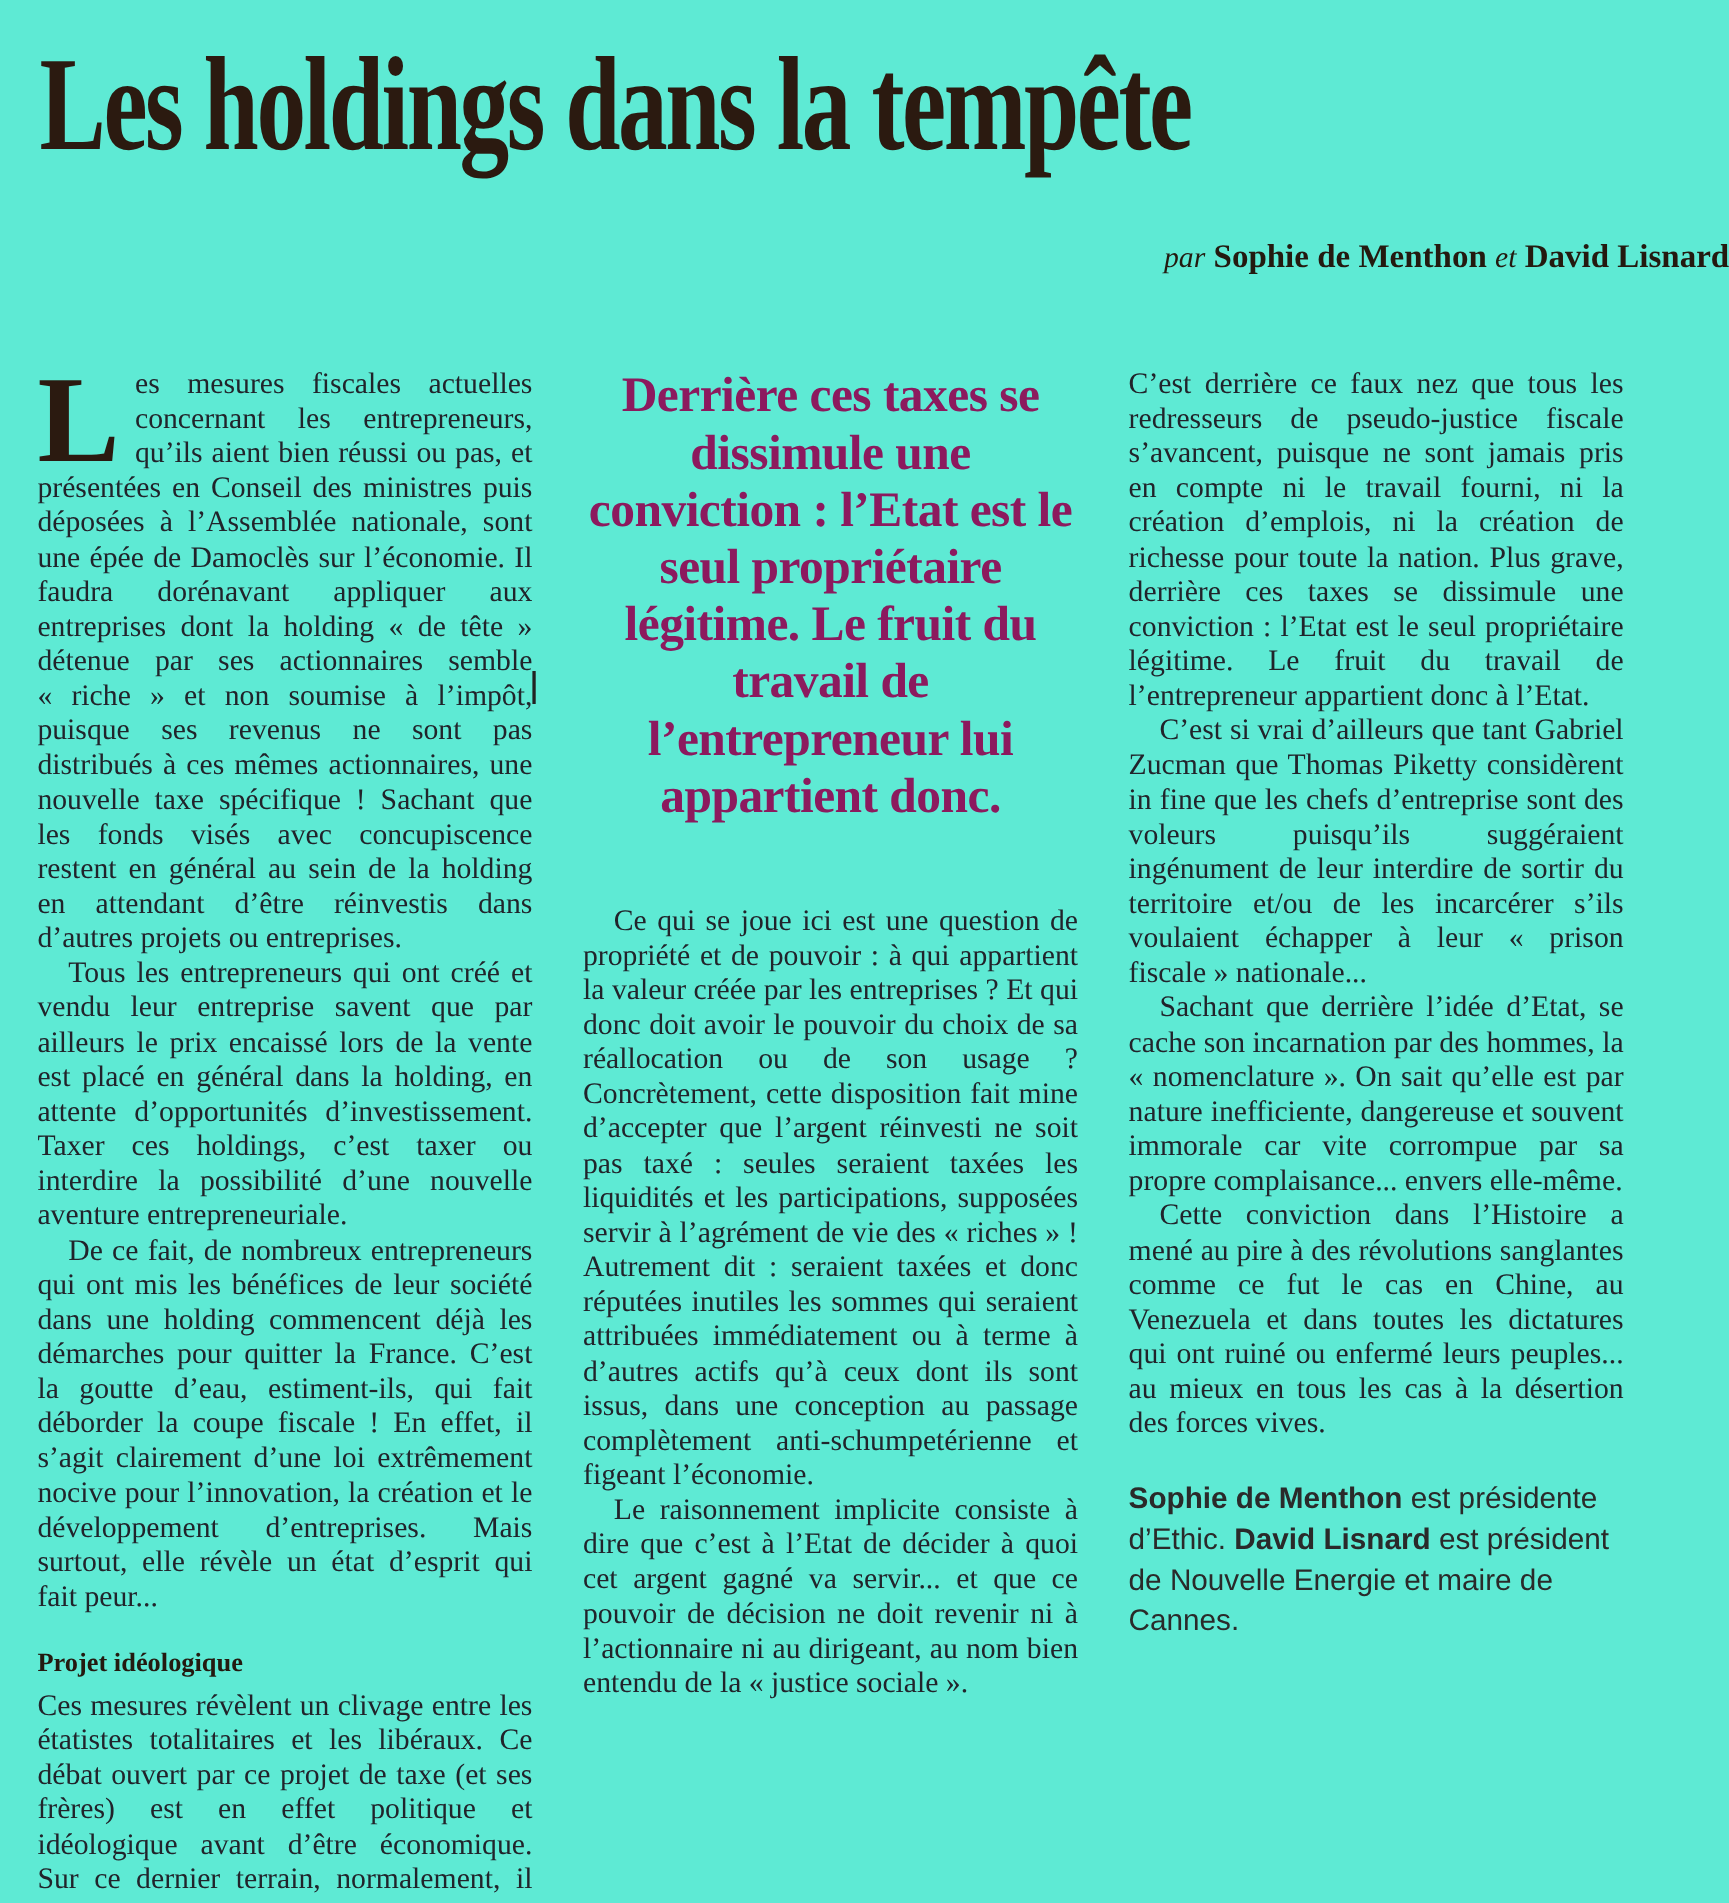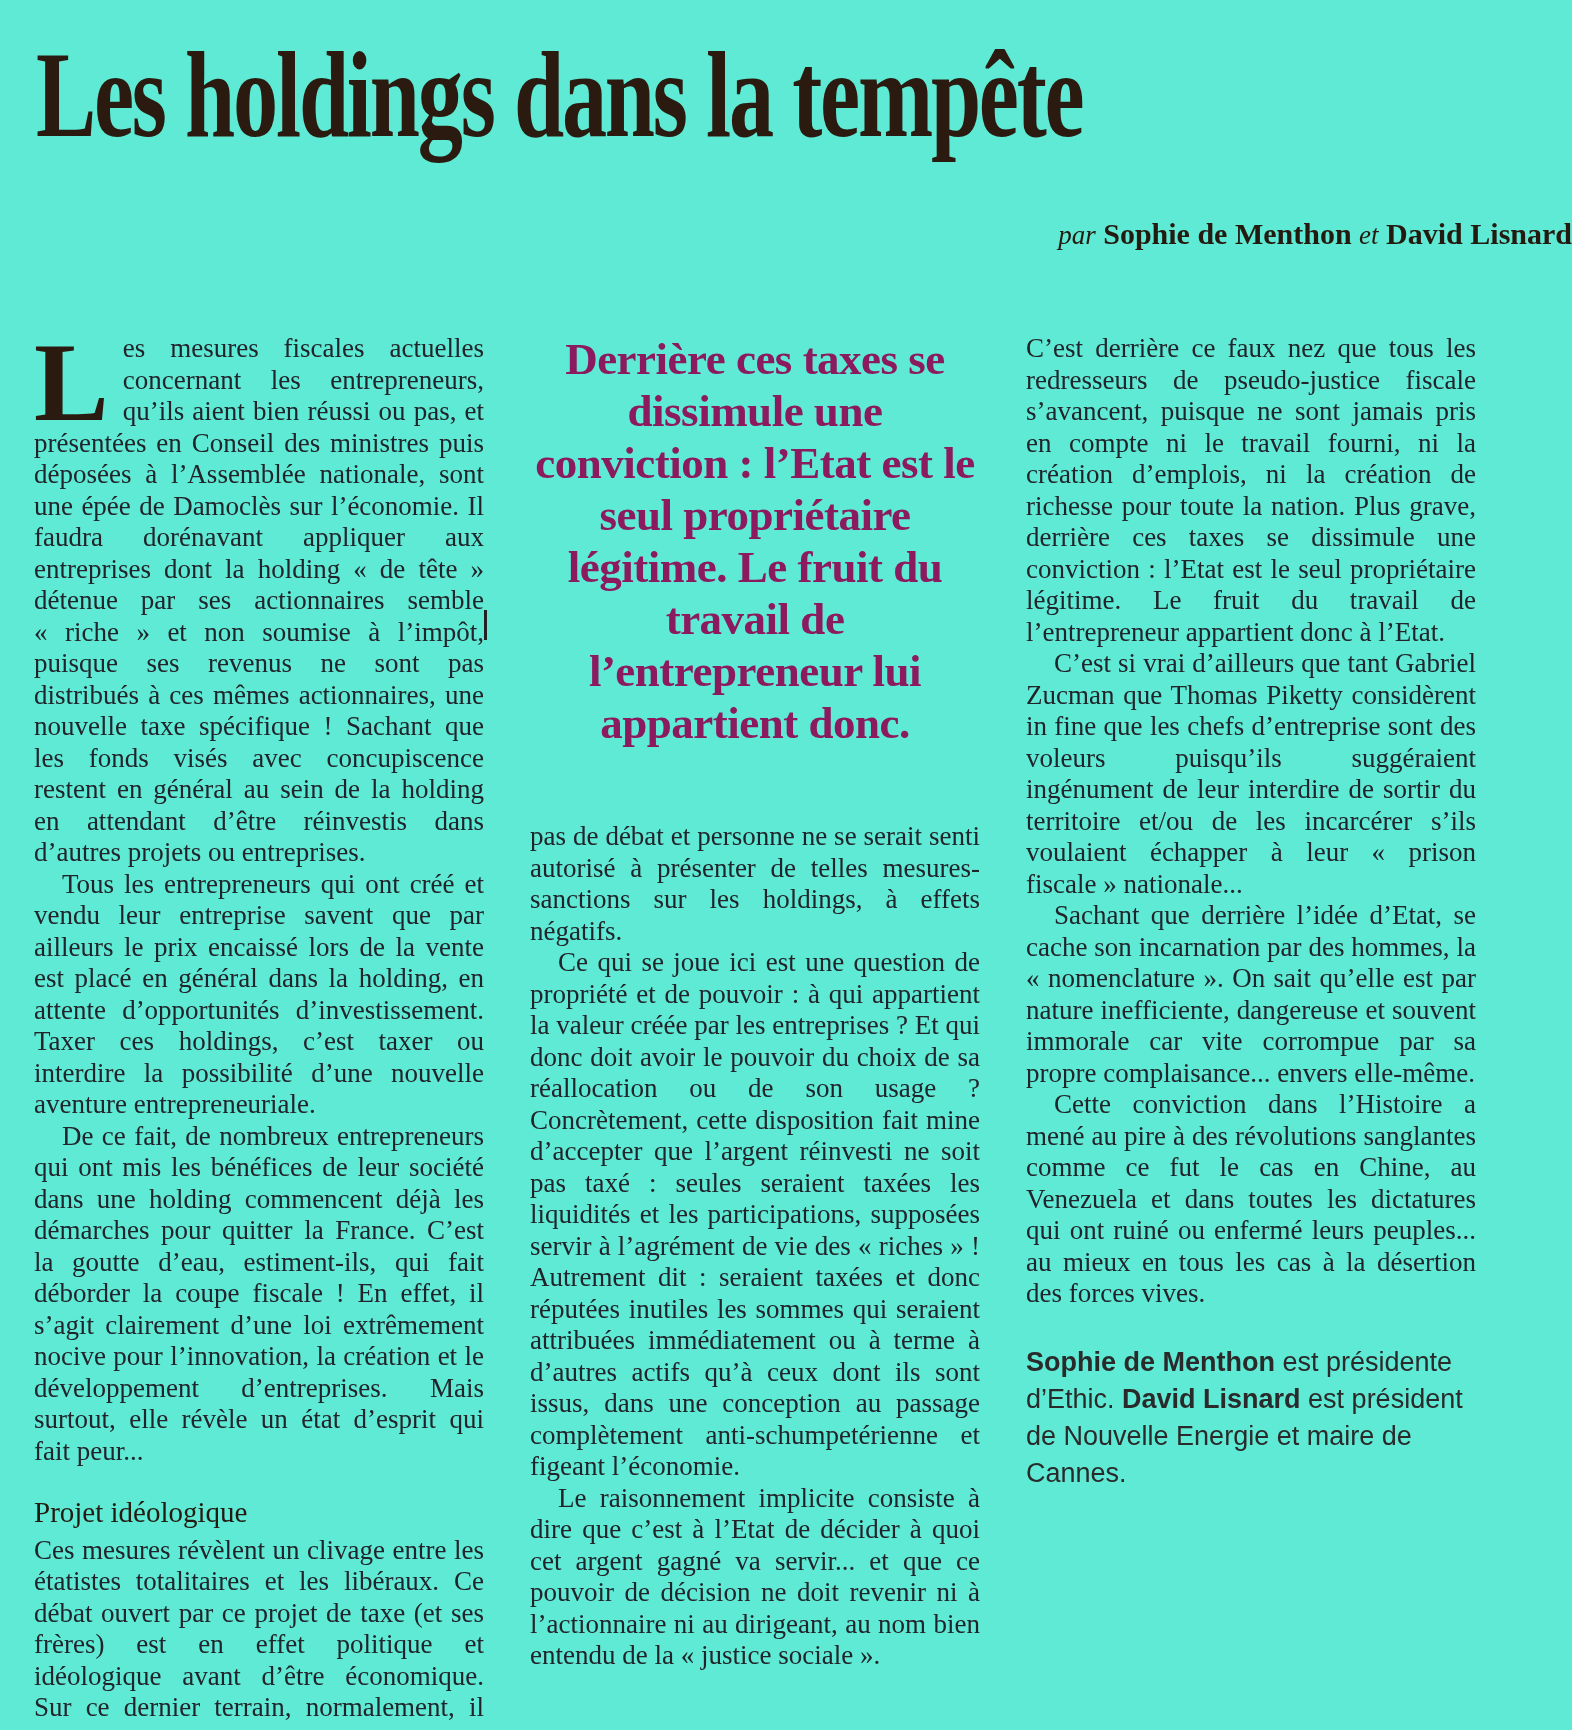--- a/index.html
+++ b/index.html
@@ -52,22 +52,22 @@
   .pullquote {
     font-weight:bold;
     font-size:45px;
     line-height:52px;
     letter-spacing:-0.5px;
     color:#8c1a5e;
     text-align:center;
     margin:0 0 72px 0;
   }
   .subhead {
-    font-size:29px;
-    font-weight:normal;
+    font-size:24px;
+    font-weight:bold;
     margin:30px 0 6px 0;
     color:#241a10;
     text-align:left;
   }
   .credits {
     margin-top:34px;
     font-family:"Liberation Sans", sans-serif;
     font-size:27px;
     line-height:37px;
     color:#2a2a2a;
@@ -100,21 +100,20 @@
     <div class="col">
       <p><span class="dropcap" style="color: rgb(43, 26, 16);">L</span><span>es mesures fiscales actuelles concernant les entrepreneurs, qu’ils aient bien réussi ou pas, et présentées en Conseil des ministres puis déposées à l’Assemblée nationale, sont une épée de Damoclès sur l’économie. Il faudra dorénavant appliquer aux entreprises dont la holding «&nbsp;de tête&nbsp;» détenue par ses actionnaires semble «&nbsp;riche&nbsp;» et non soumise à l’impôt, puisque ses revenus ne sont pas distribués à ces mêmes actionnaires, une nouvelle taxe spécifique&nbsp;! Sachant que les fonds visés avec concupiscence restent en général au sein de la holding en attendant d’être réinvestis dans d’autres projets ou entreprises.</span></p>
       <p class="indent">Tous les entrepreneurs qui ont créé et vendu leur entreprise savent que par ailleurs le prix encaissé lors de la vente est placé en général dans la holding, en attente d’opportunités d’investissement. Taxer ces holdings, c’est taxer ou interdire la possibilité d’une nouvelle aventure entrepreneuriale.</p>
       <p class="indent">De ce fait, de nombreux entrepreneurs qui ont mis les bénéfices de leur société dans une holding commencent déjà les démarches pour quitter la France. C’est la goutte d’eau, estiment-ils, qui fait déborder la coupe fiscale&nbsp;! En effet, il s’agit clairement d’une loi extrêmement nocive pour l’innovation, la création et le développement d’entreprises. Mais surtout, elle révèle un état d’esprit qui fait peur...</p>
       <h2 class="subhead">Projet idéologique</h2>
       <p class="cont">Ces mesures révèlent un clivage entre les étatistes totalitaires et les libéraux. Ce débat ouvert par ce projet de taxe (et ses frères) est en effet politique et idéologique avant d’être économique. Sur ce dernier terrain, normalement, il n’y aurait</p>
     </div>
 
     <div class="col">
       <div class="pullquote" style="color: rgb(140, 26, 94);">Derrière ces taxes se dissimule une conviction&nbsp;: l’Etat est le seul propriétaire légitime. Le fruit du travail de l’entrepreneur lui appartient donc.</div>
-      <p>pas de débat et personne ne se serait senti autorisé à présenter de telles mesures-sanctions sur les holdings, à effets négatifs.</p>
       <p class="indent">Ce qui se joue ici est une question de propriété et de pouvoir&nbsp;: à qui appartient la valeur créée par les entreprises&nbsp;? Et qui donc doit avoir le pouvoir du choix de sa réallocation ou de son usage&nbsp;? Concrètement, cette disposition fait mine d’accepter que l’argent réinvesti ne soit pas taxé&nbsp;: seules seraient taxées les liquidités et les participations, supposées servir à l’agrément de vie des «&nbsp;riches&nbsp;»&nbsp;! Autrement dit&nbsp;: seraient taxées et donc réputées inutiles les sommes qui seraient attribuées immédiatement ou à terme à d’autres actifs qu’à ceux dont ils sont issus, dans une conception au passage complètement anti-schumpetérienne et figeant l’économie.</p>
       <p class="indent">Le raisonnement implicite consiste à dire que c’est à l’Etat de décider à quoi cet argent gagné va servir... et que ce pouvoir de décision ne doit revenir ni à l’actionnaire ni au dirigeant, au nom bien entendu de la «&nbsp;justice sociale&nbsp;».</p>
     </div>
 
     <div class="col">
       <p>C’est derrière ce faux nez que tous les redresseurs de pseudo-justice fiscale s’avancent, puisque ne sont jamais pris en compte ni le travail fourni, ni la création d’emplois, ni la création de richesse pour toute la nation. Plus grave, derrière ces taxes se dissimule une conviction&nbsp;: l’Etat est le seul propriétaire légitime. Le fruit du travail de l’entrepreneur appartient donc à l’Etat.</p>
       <p class="indent">C’est si vrai d’ailleurs que tant Gabriel Zucman que Thomas Piketty considèrent in fine que les chefs d’entreprise sont des voleurs puisqu’ils suggéraient ingénument de leur interdire de sortir du territoire et/ou de les incarcérer s’ils voulaient échapper à leur «&nbsp;prison fiscale&nbsp;» nationale...</p>
       <p class="indent">Sachant que derrière l’idée d’Etat, se cache son incarnation par des hommes, la «&nbsp;nomenclature&nbsp;». On sait qu’elle est par nature inefficiente, dangereuse et souvent immorale car vite corrompue par sa propre complaisance... envers elle-même.</p>
       <p class="indent">Cette conviction dans l’Histoire a mené au pire à des révolutions sanglantes comme ce fut le cas en Chine, au Venezuela et dans toutes les dictatures qui ont ruiné ou enfermé leurs peuples... au mieux en tous les cas à la désertion des forces vives.</p>
       <div class="credits">

